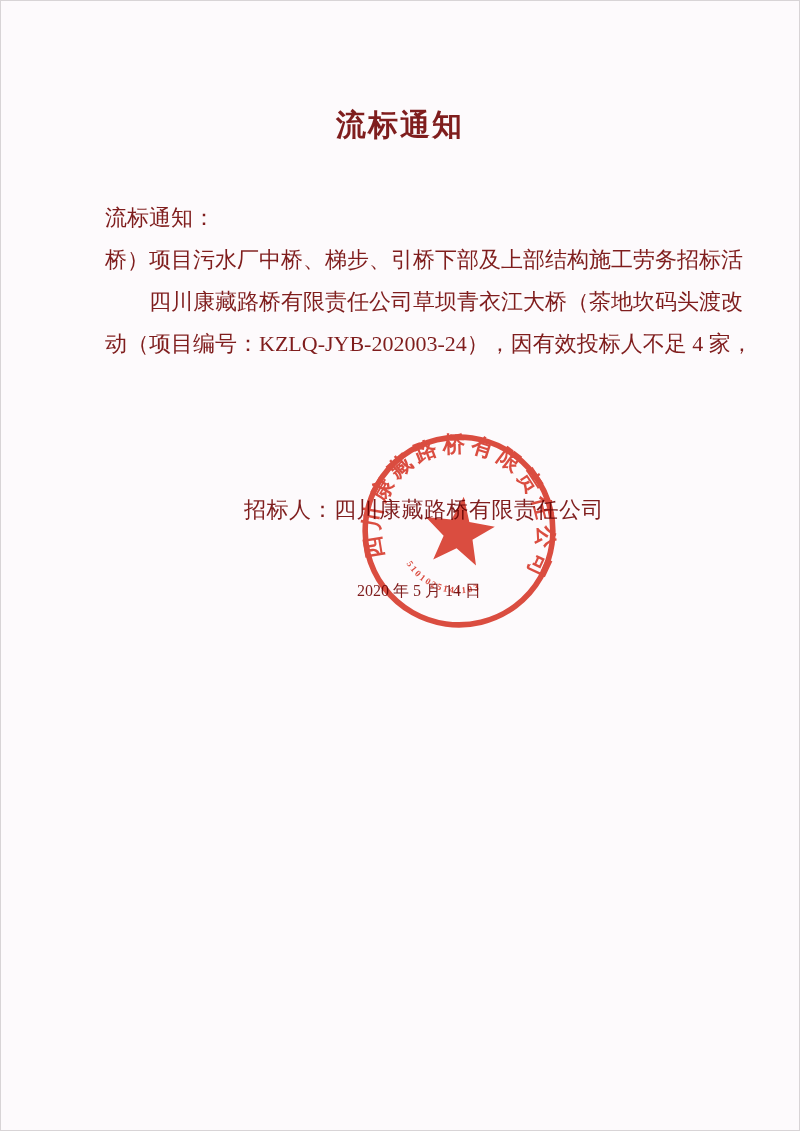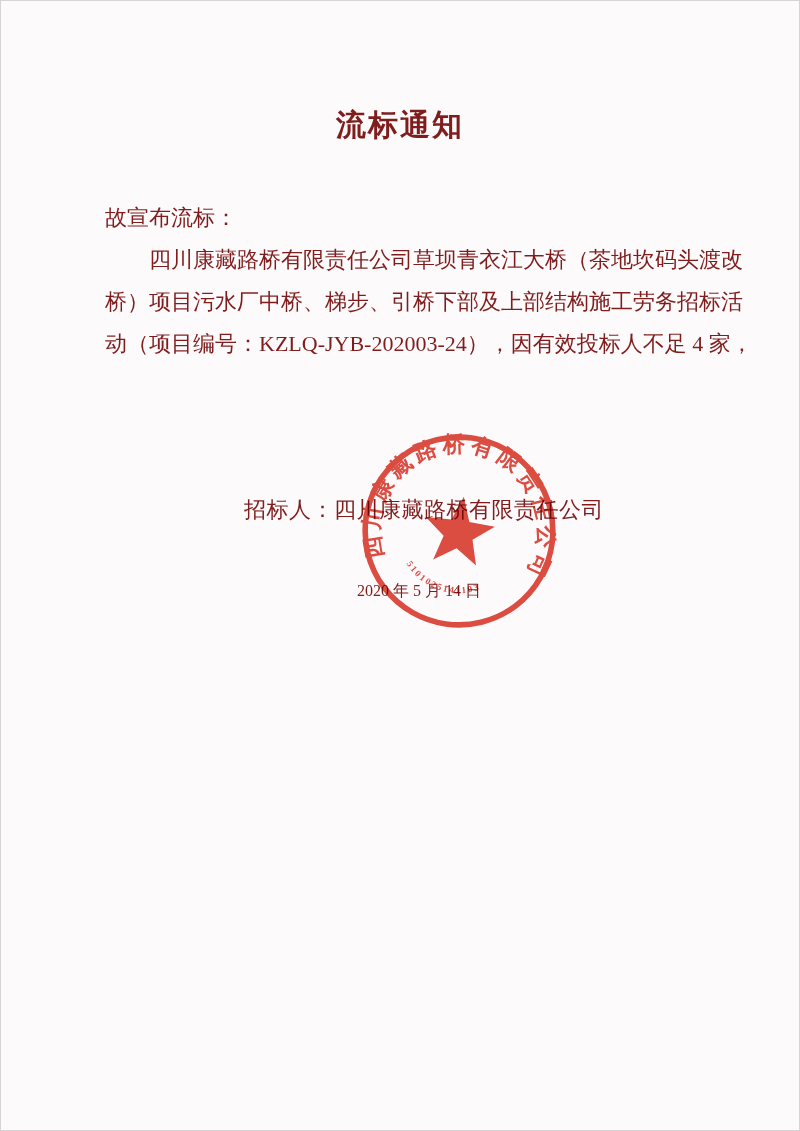--- a/index.html
+++ b/index.html
@@ -43,24 +43,24 @@
   .seal text { font-family:"Liberation Serif","DejaVu Serif",serif; font-weight:bold; }
 </style>
 </head>
 <body>
 
 <div class="page">
 
   <h1 class="title">流标通知</h1>
 
   <div class="content">
-    <div class="salutation">故宣布流标：</div>
+    <div class="salutation">流标通知：</div>
     <div class="para">
+      <div class="line">桥）项目污水厂中桥、梯步、引桥下部及上部结构施工劳务招标活</div>
       <div class="line indent">四川康藏路桥有限责任公司草坝青衣江大桥（茶地坎码头渡改</div>
-      <div class="line">桥）项目污水厂中桥、梯步、引桥下部及上部结构施工劳务招标活</div>
       <div class="line">动（项目编号：KZLQ-JYB-202003-24），因有效投标人不足 4 家，</div>
     </div>
   </div>
 
   <div class="signature">招标人：四川康藏路桥有限责任公司</div>
 
   <div class="date">2020 年 5 月 14 日</div>
 
   <svg class="seal" viewBox="0 0 200 200" xmlns="http://www.w3.org/2000/svg" aria-hidden="true">
     <circle cx="100" cy="100" r="92" fill="none" stroke-width="5.5" stroke="#d93a2c"></circle>

